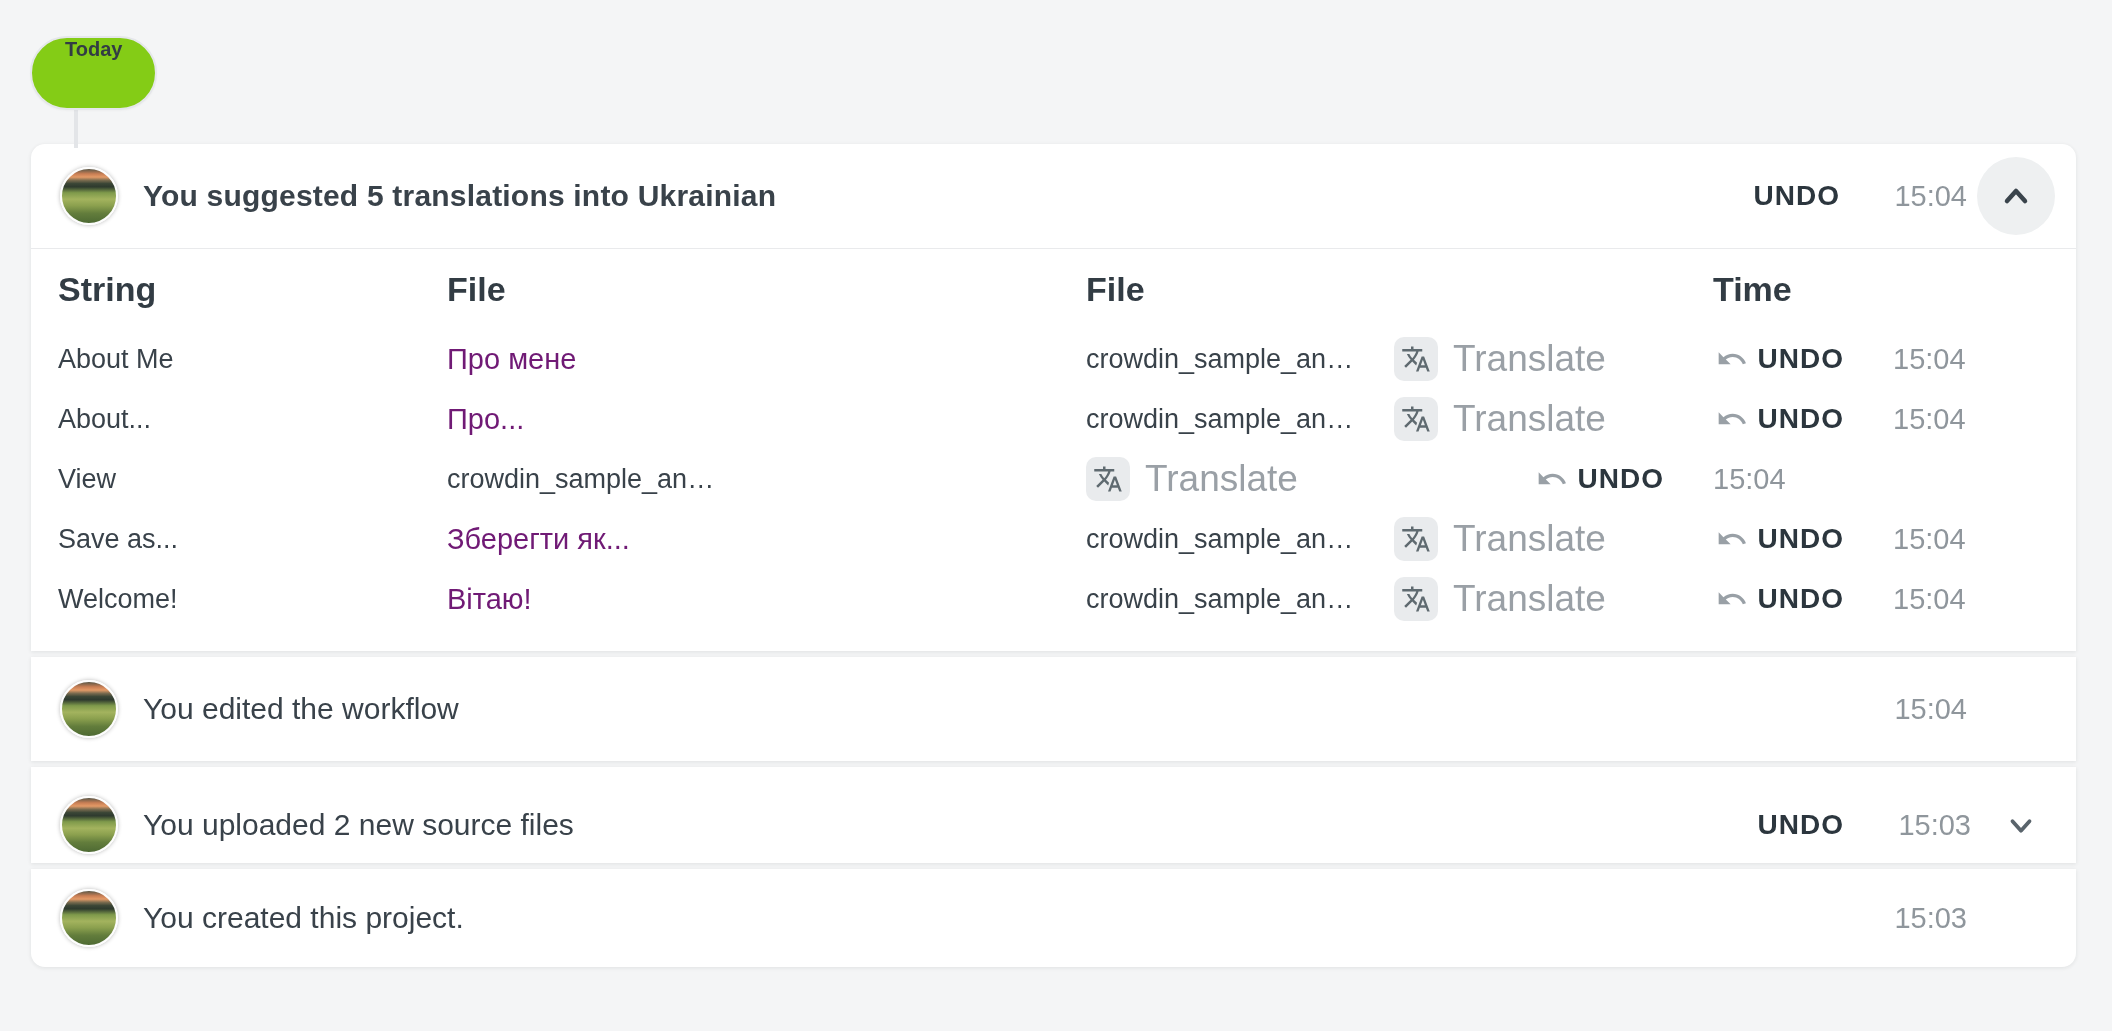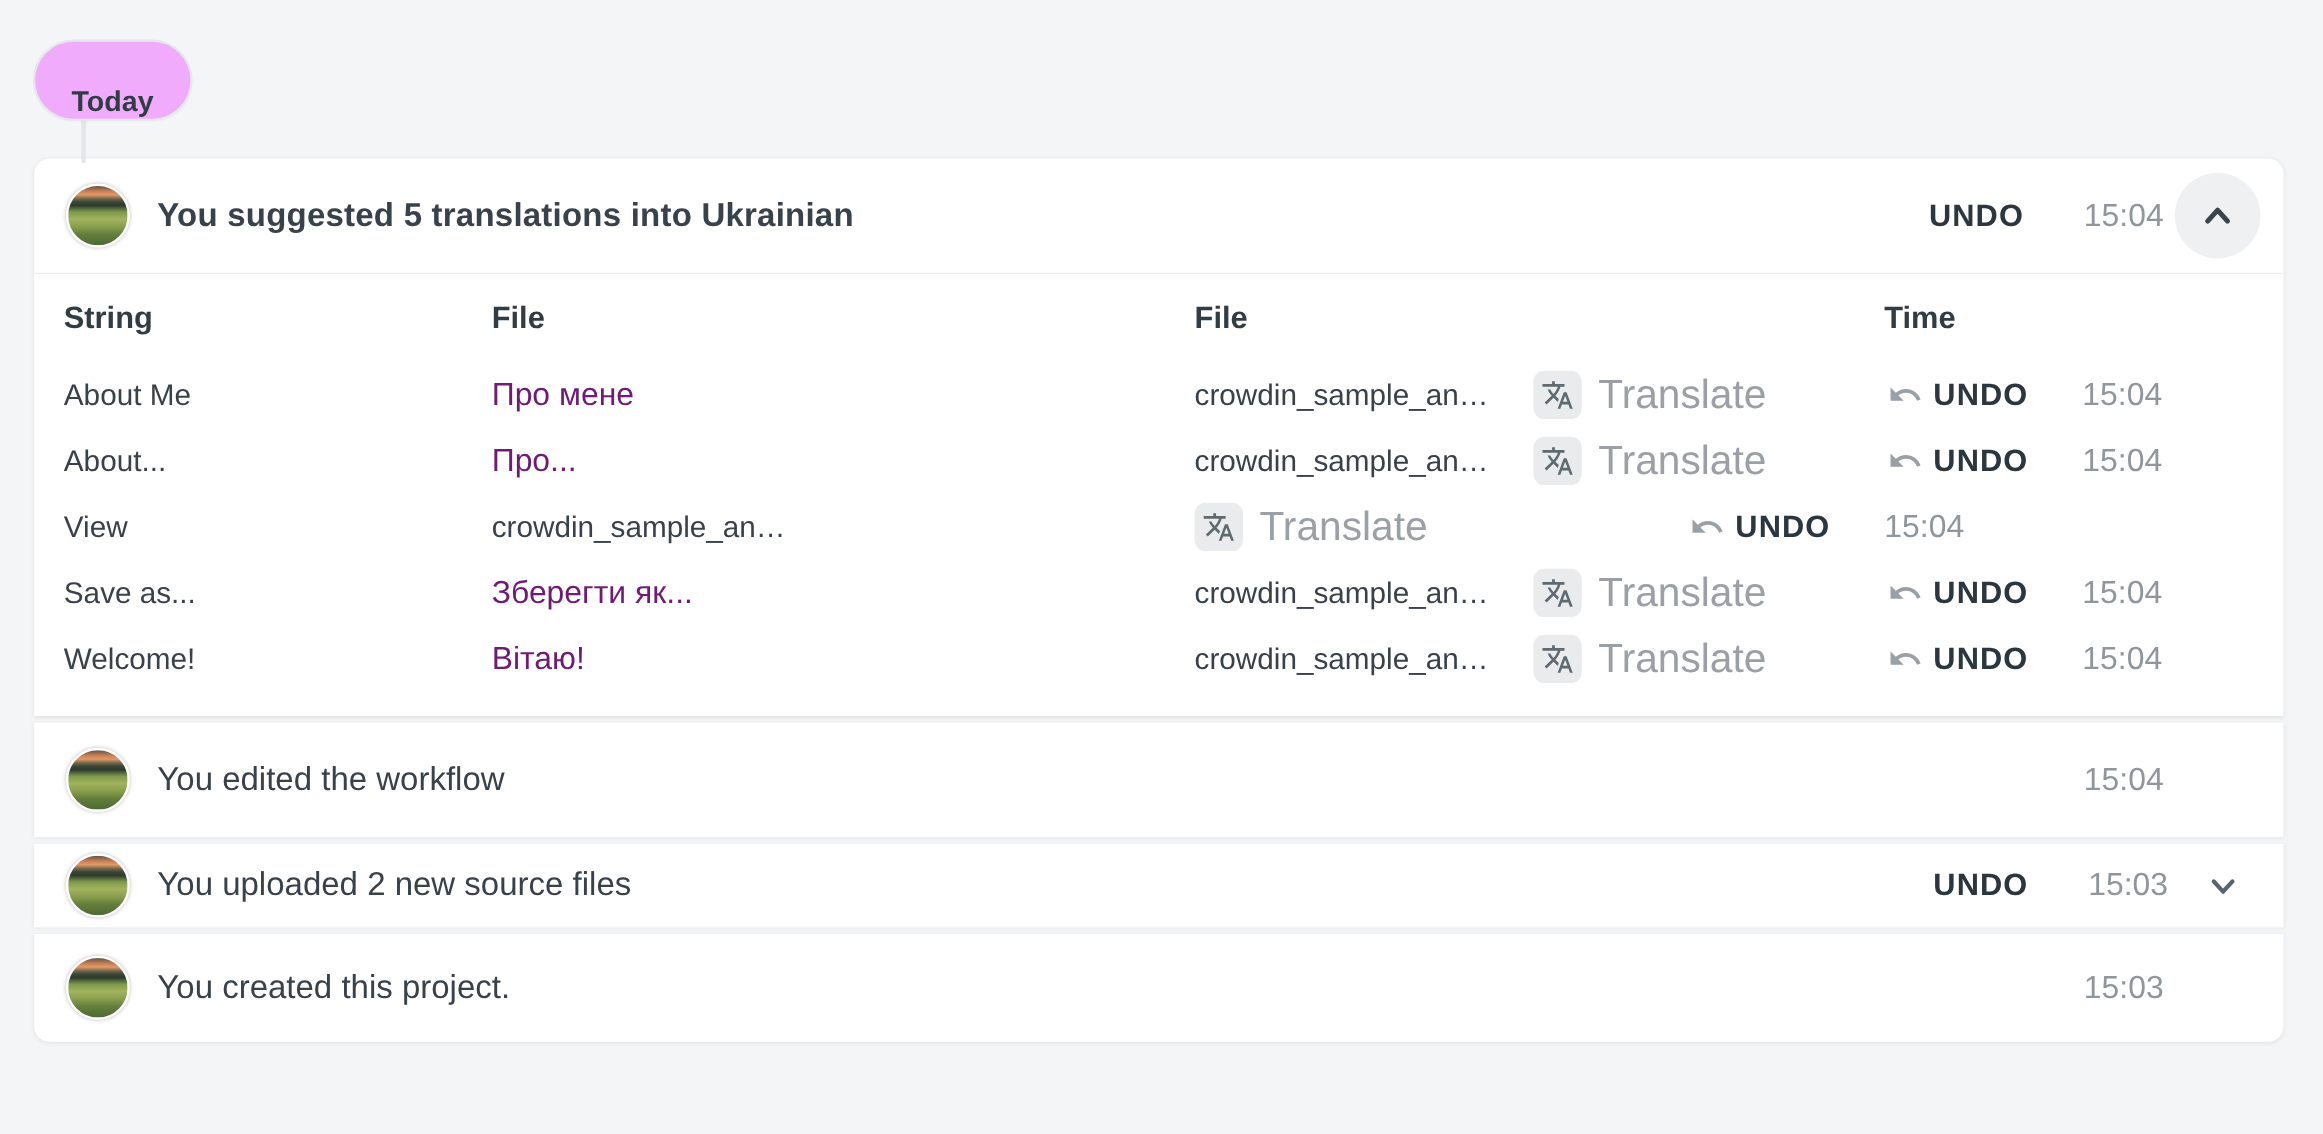--- a/index.html
+++ b/index.html
@@ -7,23 +7,23 @@
   body {
     background:#f4f5f6;
     font-family:"Liberation Sans", sans-serif;
     color:#39424a;
     overflow:hidden;
     position:relative;
   }
   
   .today-pill{
     position:absolute; left:30px; top:36px; height:74px;
-    padding:0 33px; display:flex; align-items:flex-end;
-    background:#f0abfc; border:2px solid #e5e7ea; border-radius:40px;
-    font-size:26px; font-weight:bold; color:#323c44; z-index:2;
+    padding:0 33px; display:flex; align-items:flex-start;
+    background:#84cc16; border:2px solid #e5e7ea; border-radius:40px;
+    font-size:20px; font-weight:bold; color:#323c44; z-index:2;
     box-shadow:0 1px 2px rgba(0,0,0,0.03);
   }
   .connector{
     position:absolute; left:74px; top:108px; width:4px; height:40px;
     background:#e3e5e8; z-index:1;
   }
   
   .stack{
     position:absolute; left:31px; top:144px; width:2045px;
     display:flex; flex-direction:column; gap:6px;
@@ -32,21 +32,21 @@
     background:#ffffff;
     box-shadow:0 1px 4px rgba(25,30,35,0.09);
   }
   .card-first{ border-radius:14px 14px 0 0; }
   .card-last { border-radius:0 0 14px 14px; }
 
   .row{
     display:flex; align-items:center;
     padding:0 109px 0 29px; height:104px;
   }
-  .row-c{ padding-right:38px; height:76px; }
+  .row-c{ padding-right:38px; height:76px;margin-top:20px; }
   .row-d{ height:98px; }
   .header-row{ padding-right:21px; }
 
   .avatar{
     width:58px; height:58px; border-radius:50%; flex:0 0 58px;
     border:2px solid #fdfdfd;
     box-shadow:0 0 4px rgba(0,0,0,0.28);
     background:linear-gradient(180deg,
       #5a5747 0%, #c97e54 9%, #e39a67 15%, #7a6b4f 21%,
       #3b4636 27%, #2e3a2e 33%, #7f9a4b 44%, #a3b35e 56%,
@@ -76,21 +76,21 @@
   }
   .divider{ height:1px; background:#e9eaec; }
 
   
   .table{ padding:0 109px 22px 27px; }
   .trow{
     display:grid;
     grid-template-columns:389px 639px 308px 270px 180px 1fr;
     align-items:center; height:60px;
   }
-  .thead{ height:80px; font-size:28px; font-weight:bold; color:#323c44; }
+  .thead{ height:80px; font-size:34px; font-weight:bold; color:#323c44; }
   .cell-string,.cell-file{ font-size:27px; color:#39424a; white-space:nowrap; overflow:hidden; }
   .cell-translation{ font-size:29px; color:#701a75; white-space:nowrap; }
   .cell-step{ display:flex; align-items:center; }
   .step-badge{
     width:44px; height:44px; border-radius:10px; background:#e9ebed;
     display:inline-flex; align-items:center; justify-content:center;
     margin-right:15px; flex:0 0 44px;
   }
   .step-label{ font-size:37px; color:#9aa0a6; }
   .undo-cell{

